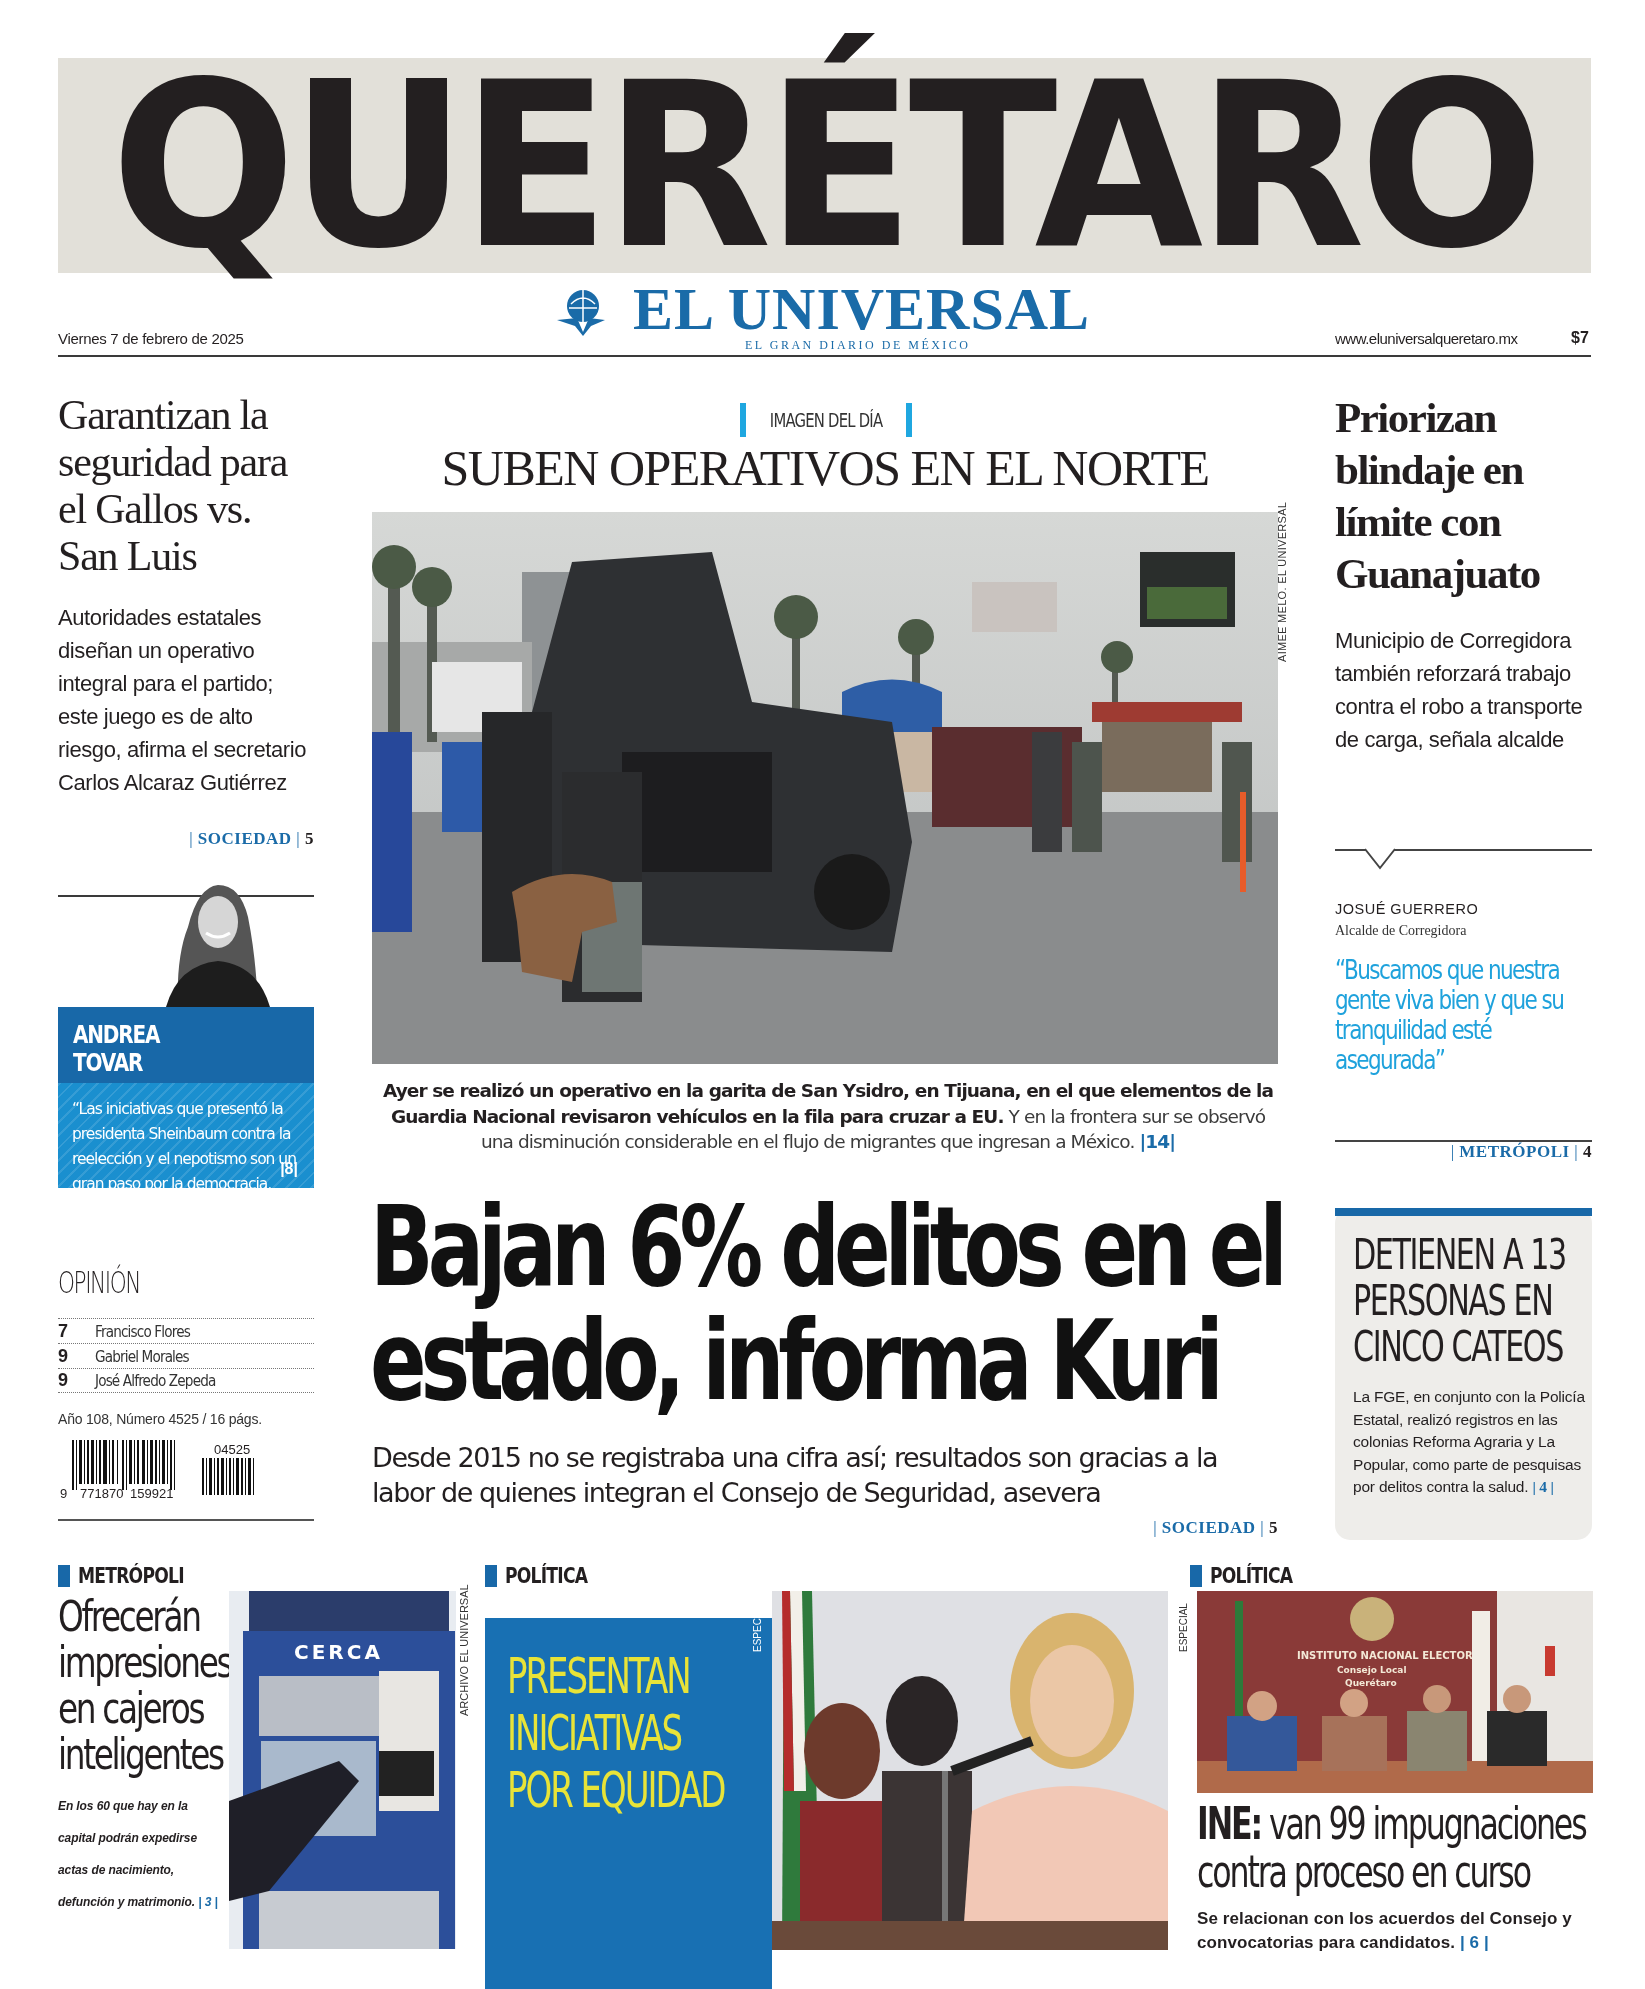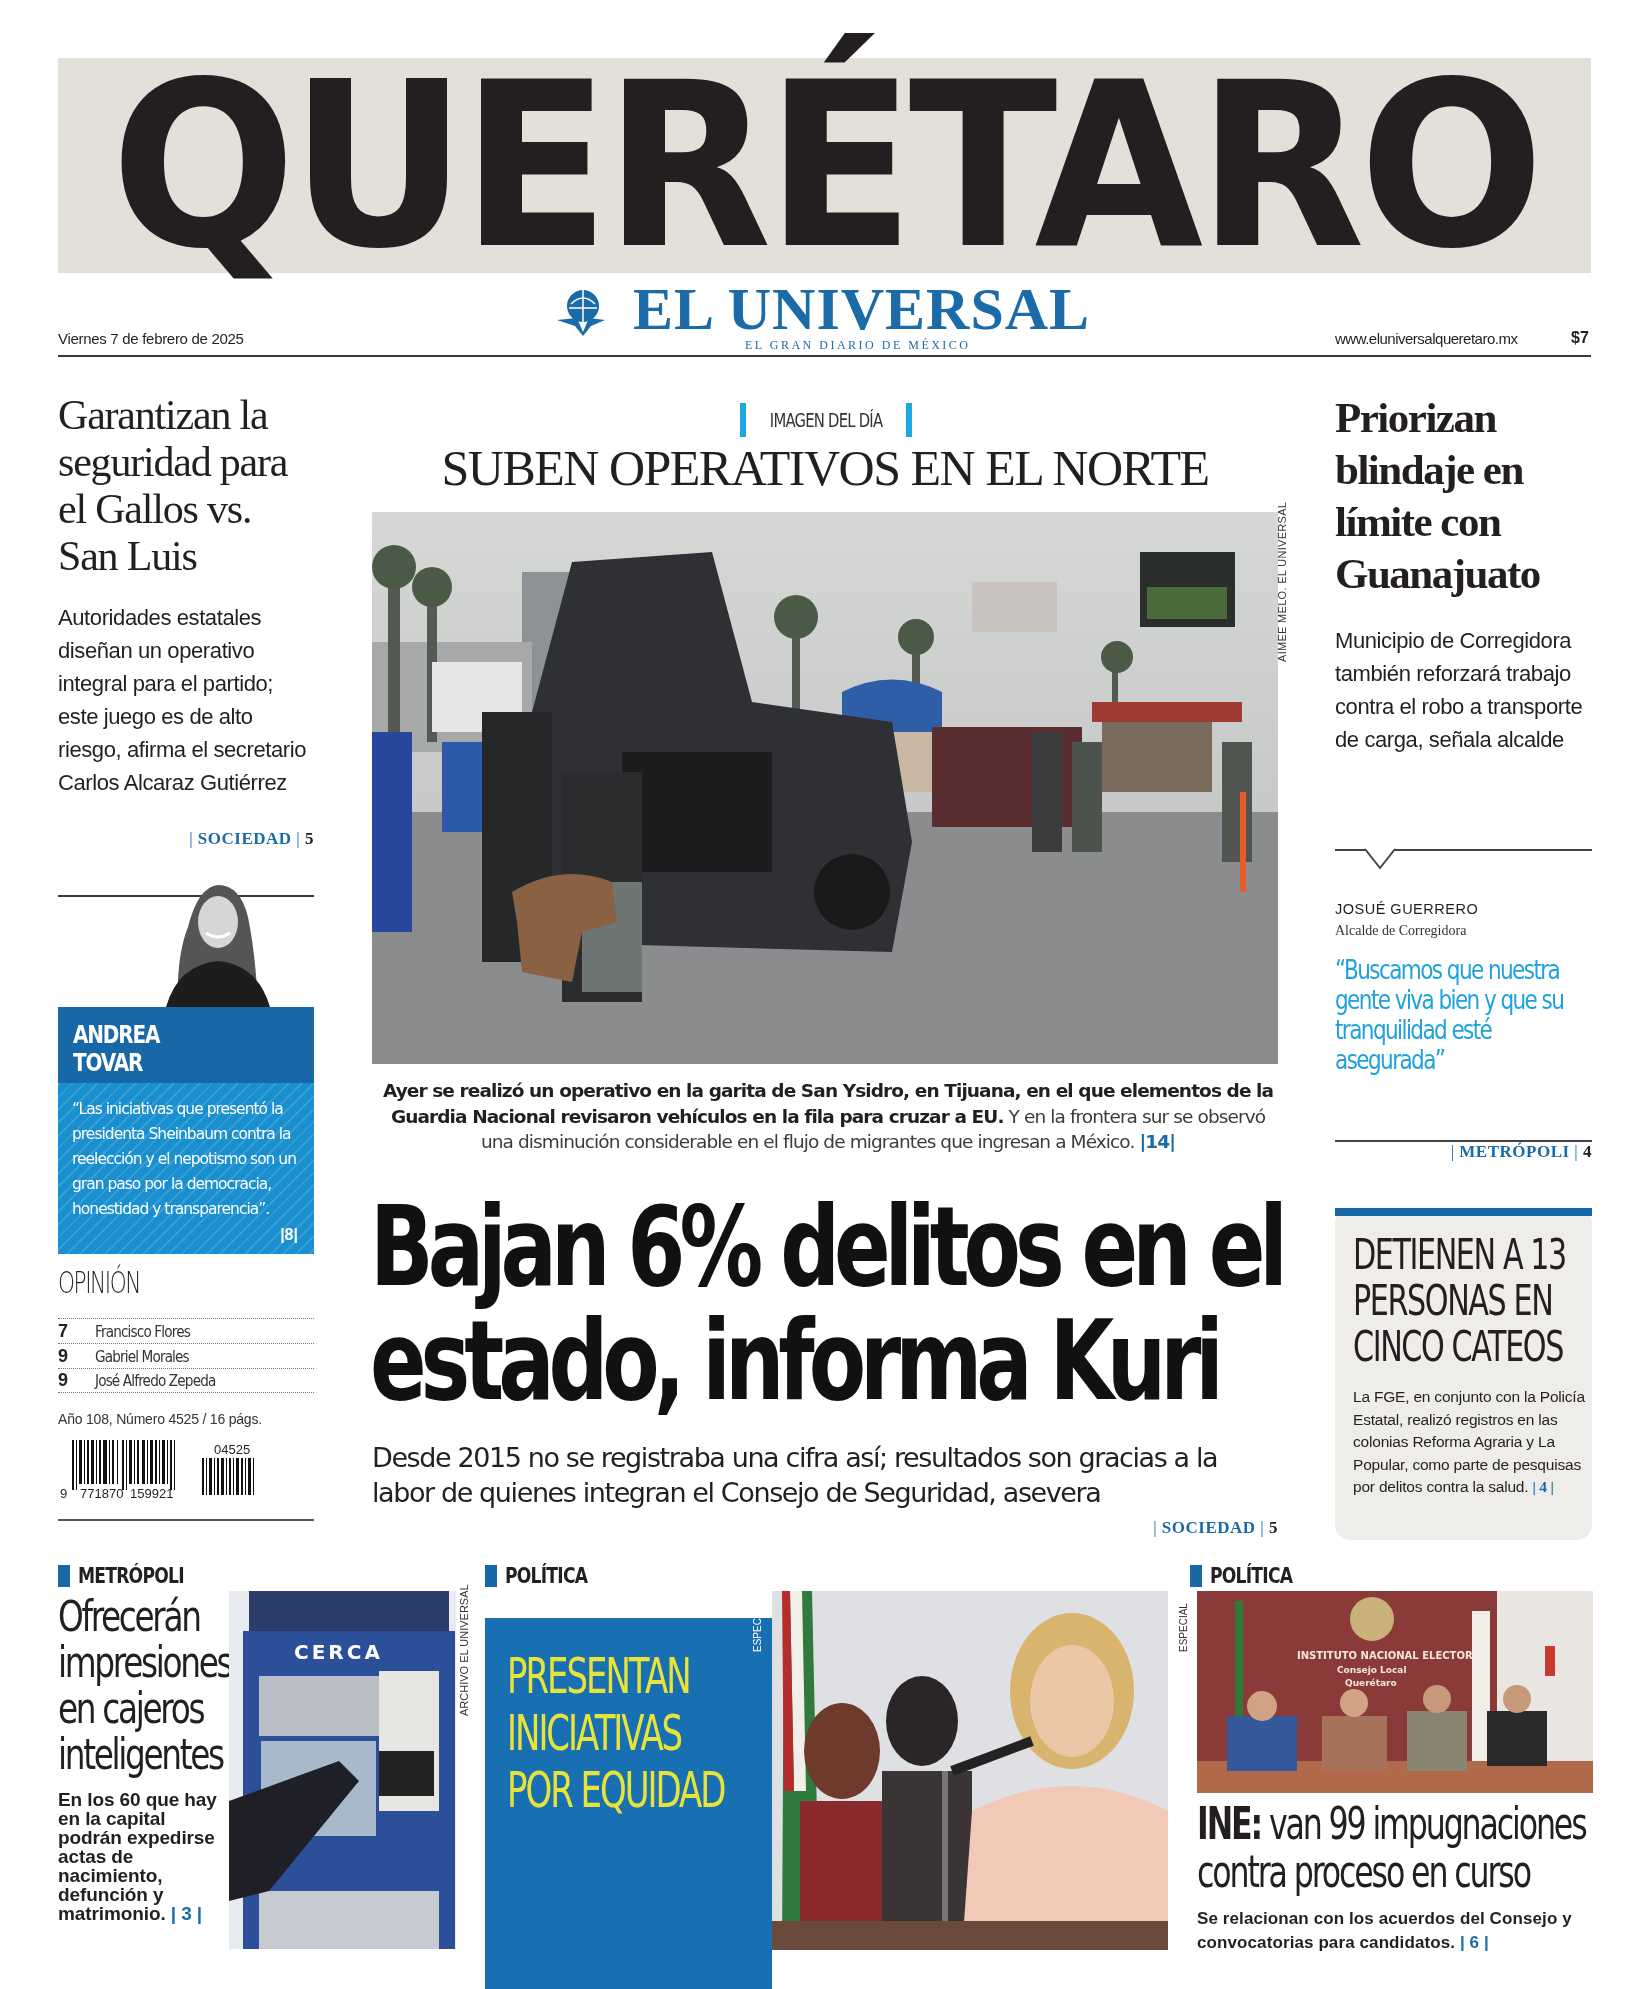--- a/index.html
+++ b/index.html
@@ -25,21 +25,21 @@
   .lh { left: 58px; top: 392px; width: 260px; font-family: "Liberation Serif", serif; font-size: 42px; line-height: 47px; letter-spacing: -1.2px; color: #231f20; }
   .ldek { left: 58px; top: 601px; width: 260px; font-size: 22px; line-height: 33px; letter-spacing: -0.4px; color: #231f20; }
   .section-ref { font-family: "Liberation Serif", serif; font-weight: 700; font-size: 17px; color: #1a6ba8; letter-spacing: 0.5px; }
   .section-ref .bar { color: #1a6ba8; font-weight: 400; }
   .section-ref .pg { color: #231f20; }
   .lref { left: 58px; top: 829px; width: 256px; text-align: right; }
 
   .col-rule { left: 58px; top: 895px; width: 256px; height: 2px; background: #3a3a3a; }
   .portrait { left: 148px; top: 877px; width: 136px; height: 130px; }
 
-  .atbox { left: 58px; top: 1007px; width: 256px; height: 247px; background: #1a8fcf;
+  .atbox { left: 58px; top: 1007px; width: 256px; height: 181px; background: #1a8fcf;
      background-image: repeating-linear-gradient(135deg, rgba(255,255,255,0.12) 0 2px, transparent 2px 9px); }
   .atname-band { position: absolute; left: 0; top: 0; width: 256px; height: 76px; background: #1868a8; }
   .atname { position: absolute; left: 15px; top: 14px; font-family: "DejaVu Sans", sans-serif; font-weight: 700; font-size: 25px; line-height: 28px; letter-spacing: -1.5px; color: #fff; transform: scaleX(0.8); transform-origin: left; }
   .atquote { position: absolute; left: 14px; top: 90px; width: 232px; font-family: "DejaVu Sans", sans-serif; font-size: 15.5px; line-height: 25px; letter-spacing: -1px; color: #fff; }
   .atref { position: absolute; right: 16px; bottom: 10px; font-size: 16px; color: #fff; font-weight: 700; }
 
   .opinion-h { left: 58px; top: 1265px; font-family: "DejaVu Sans", sans-serif; font-size: 30px; font-weight: 300; letter-spacing: -2px; color: #231f20; transform: scaleX(0.72); transform-origin: left; }
   .oplist { left: 58px; top: 1318px; width: 256px; }
   .oprow { height: 25px; border-top: 1px dotted #777; display: flex; align-items: center; font-size: 18px; }
   .oprow:last-child { border-bottom: 1px dotted #777; }
@@ -85,21 +85,21 @@
   .dethead { position: absolute; left: 18px; top: 24px; width: 330px; font-family: "DejaVu Sans", sans-serif; font-size: 42px; line-height: 46px; letter-spacing: -2px; color: #231f20; transform: scaleX(0.72); transform-origin: left; }
   .detbody { position: absolute; left: 18px; top: 178px; width: 236px; font-size: 15.5px; line-height: 22.5px; color: #231f20; letter-spacing: -0.2px; }
   .detbody .pgref { color: #1a6ba8; font-weight: 700; font-family: "Liberation Serif", serif; }
 
   
   .sec-label { display: flex; align-items: center; gap: 8px; }
   .sec-sq { width: 12px; height: 22px; background: #1868a8; }
   .sec-txt { font-family: "DejaVu Sans", sans-serif; font-weight: 700; font-size: 22px; letter-spacing: -1px; color: #231f20; transform: scaleX(0.78); transform-origin: left; }
   .b1-label { left: 58px; top: 1563px; }
   .b1-head { left: 58px; top: 1594px; width: 200px; font-family: "DejaVu Sans", sans-serif; font-size: 42px; line-height: 46px; letter-spacing: -3px; color: #231f20; transform: scaleX(0.78); transform-origin: left; width: 250px; }
-  .b1-body { left: 58px; top: 1790px; width: 170px; font-size: 19px; line-height: 19px; font-weight: 700; color: #231f20; letter-spacing: -0.1px; }
+  .b1-body { left: 58px; top: 1790px; width: 170px; font-size: 12px; line-height: 32px; font-weight: 700; color: #231f20; letter-spacing: -0.1px; font-style: italic; }
   .b1-body .pgref, .b3-body .pgref { color: #1a6ba8; }
   .b1-photo { left: 229px; top: 1591px; width: 227px; height: 358px; overflow: hidden; background: #d7dde5; }
   .b1-credit { left: 458px; top: 1591px; width: 16px; height: 130px; }
   .b1-credit span { position: absolute; left: 0; top: 0; white-space: nowrap; font-size: 11px; color: #333; transform: rotate(-90deg) translateX(-125px); transform-origin: left top; }
 
   .b2-label { left: 485px; top: 1563px; }
   .b2-box { left: 485px; top: 1618px; width: 287px; height: 439px; background: #1870b3; }
   .b2-head { position: absolute; left: 22px; top: 30px; width: 320px; font-family: "DejaVu Sans", sans-serif; font-size: 50px; line-height: 57px; letter-spacing: -3px; color: #e8e338; transform: scaleX(0.68); transform-origin: left; }
   .b2-body { position: absolute; left: 22px; top: 230px; width: 255px; font-family: "DejaVu Sans", sans-serif; font-weight: 700; font-size: 16.5px; line-height: 21.5px; letter-spacing: -0.8px; color: #fff; }
   .b2-body .pgref { color: #e8e338; }

